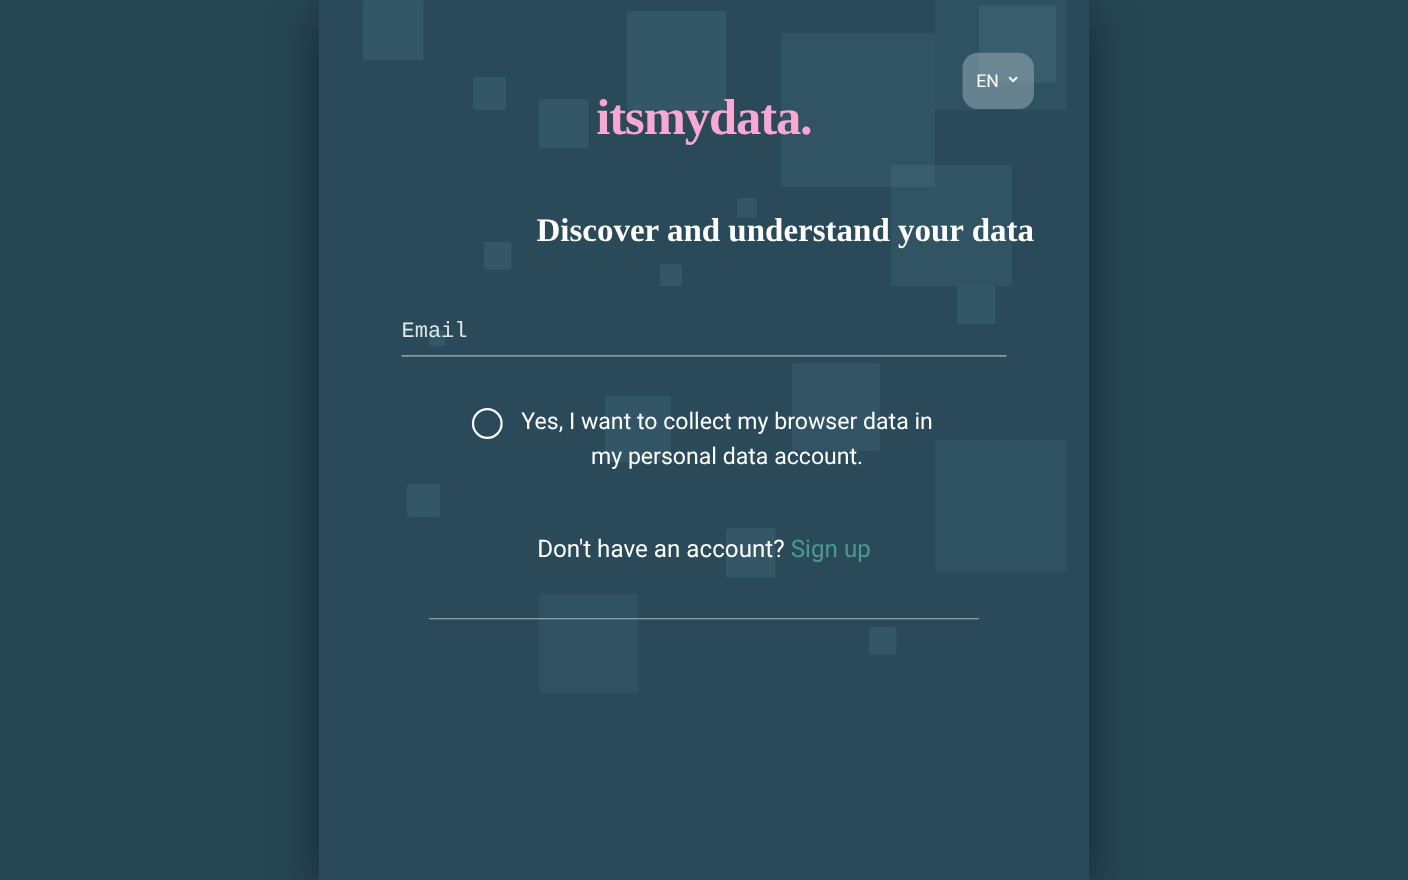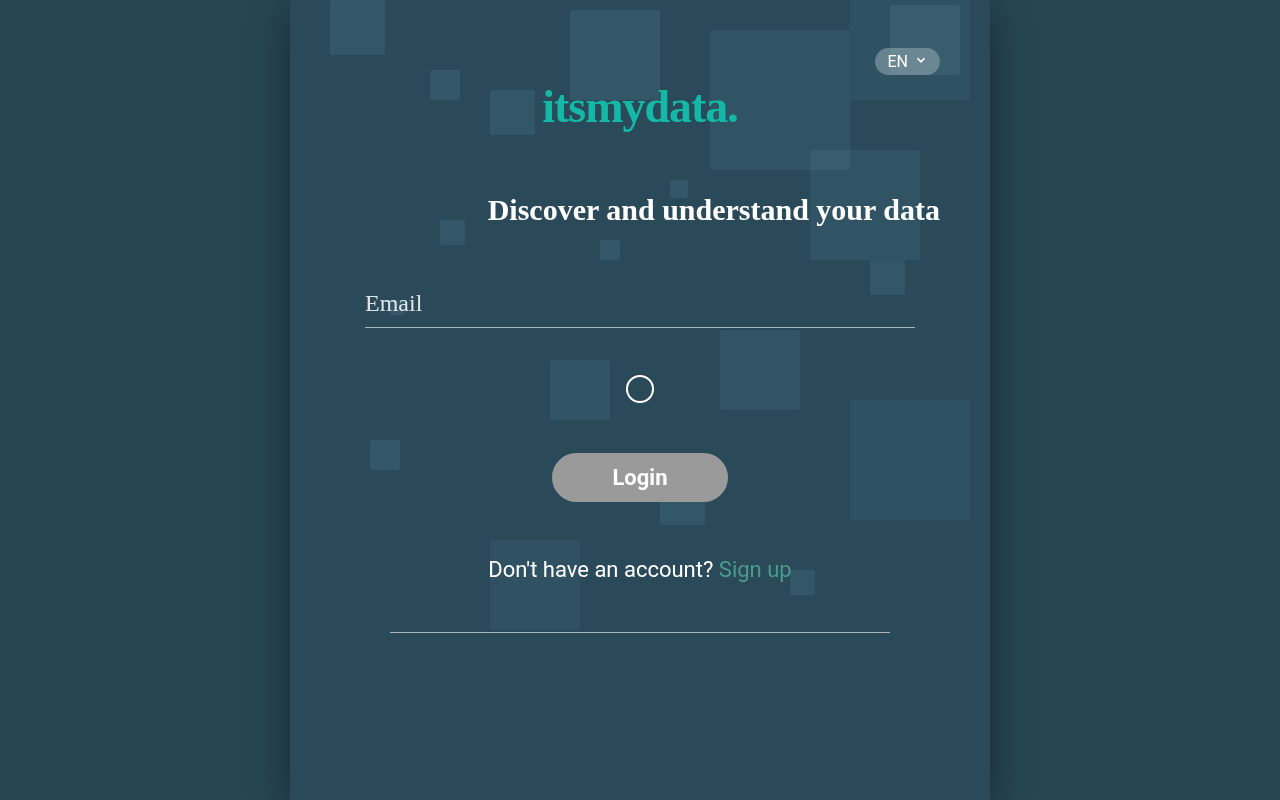--- a/index.html
+++ b/index.html
@@ -49,39 +49,39 @@
       padding: 30px 50px 40px;
       color: #fff;
     }
     
     .lang-selector {
       position: absolute;
       top: 48px;
       right: 50px;
       background: rgba(150, 170, 180, 0.55);
       border-radius: 14px;
-      padding: 4px 12px;
+      padding: 16px 12px;
       display: flex;
       align-items: center;
       gap: 6px;
       cursor: pointer;
       color: #fff;
       font-size: 16px;
     }
     
     .lang-selector svg {
       width: 14px;
       height: 14px;
     }
     
     .logo {
       text-align: center;
       font-size: 46px;
       font-weight: 700;
-      color: #14b8a6;
+      color: #f9a8d4;
       margin-top: 50px;
       font-family: Georgia, "Times New Roman", serif;
       letter-spacing: -1px;
     }
     
     .tagline {
       text-align: right;
       font-size: 30px;
       font-weight: 700;
       color: #fff;
@@ -99,23 +99,23 @@
       border-bottom: 1px solid rgba(255,255,255,0.6);
       margin-bottom: 45px;
     }
     
     .input-field {
       width: 100%;
       background: transparent;
       border: none;
       outline: none;
       color: #eab308;
-      font-size: 24px;
+      font-size: 20px;
       padding: 8px 0 10px;
-      font-family: Liberation Serif, serif;
+      font-family: Liberation Mono, monospace;
     }
     
     .input-field::placeholder {
       color: rgba(255,255,255,0.85);
     }
     
     .eye-icon {
       position: absolute;
       right: 4px;
       top: 50%;
@@ -230,23 +230,23 @@
     <div class="tagline">Discover and understand your data</div>
 
     <div class="form">
       <div class="input-group">
         <input type="text" class="input-field" placeholder="Email" style="">
       </div>
 
 
       <div class="checkbox-row">
         <div class="checkbox-circle"></div>
+        <div class="checkbox-label">Yes, I want to collect my browser data in my personal data account.</div>
       </div>
 
-      <button class="login-btn">Login</button>
 
       <div class="signup-row">
         <span>Don't have an account? </span><span class="signup-link">Sign up</span>
       </div>
 
       <hr class="divider">
 
     </div>
   </div>
 </div>

